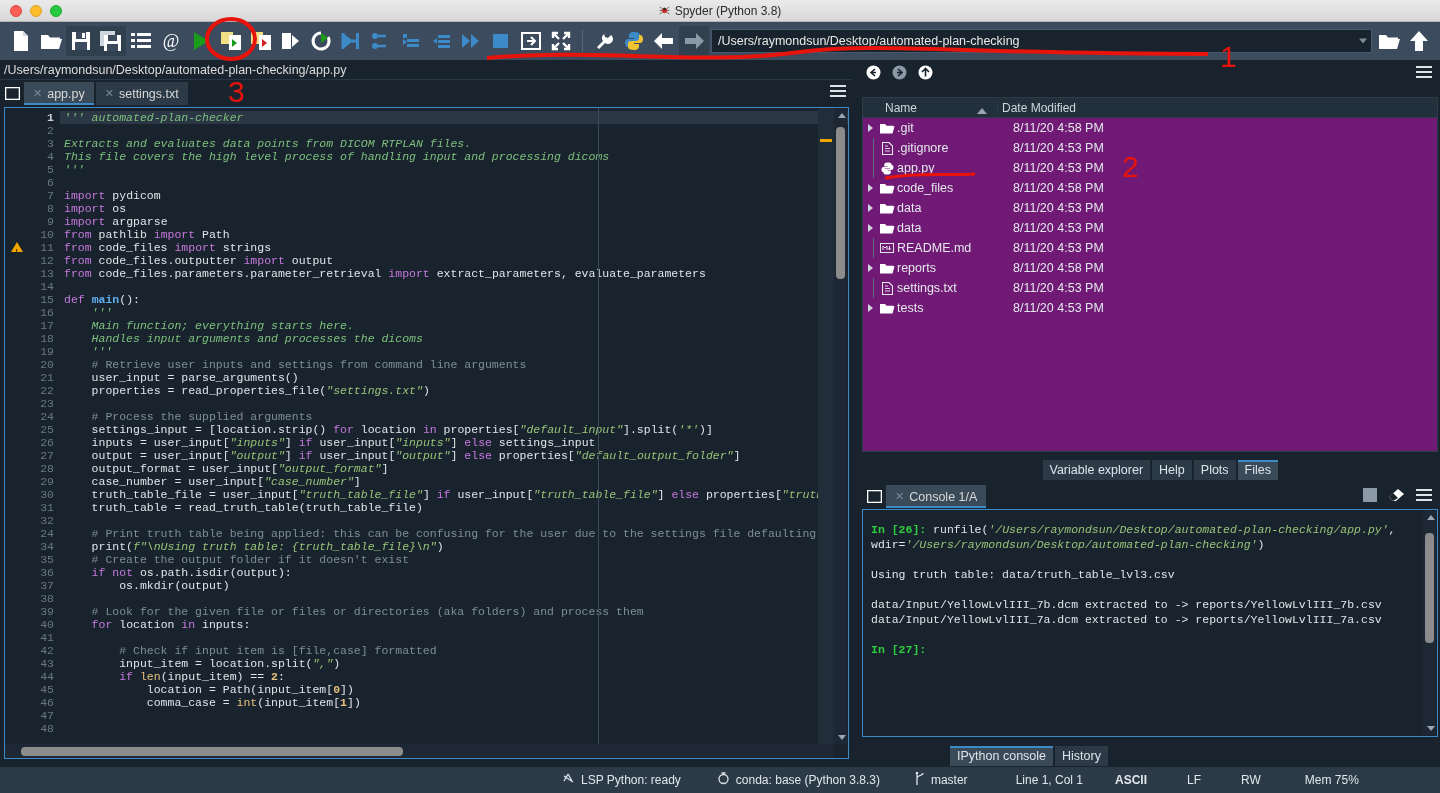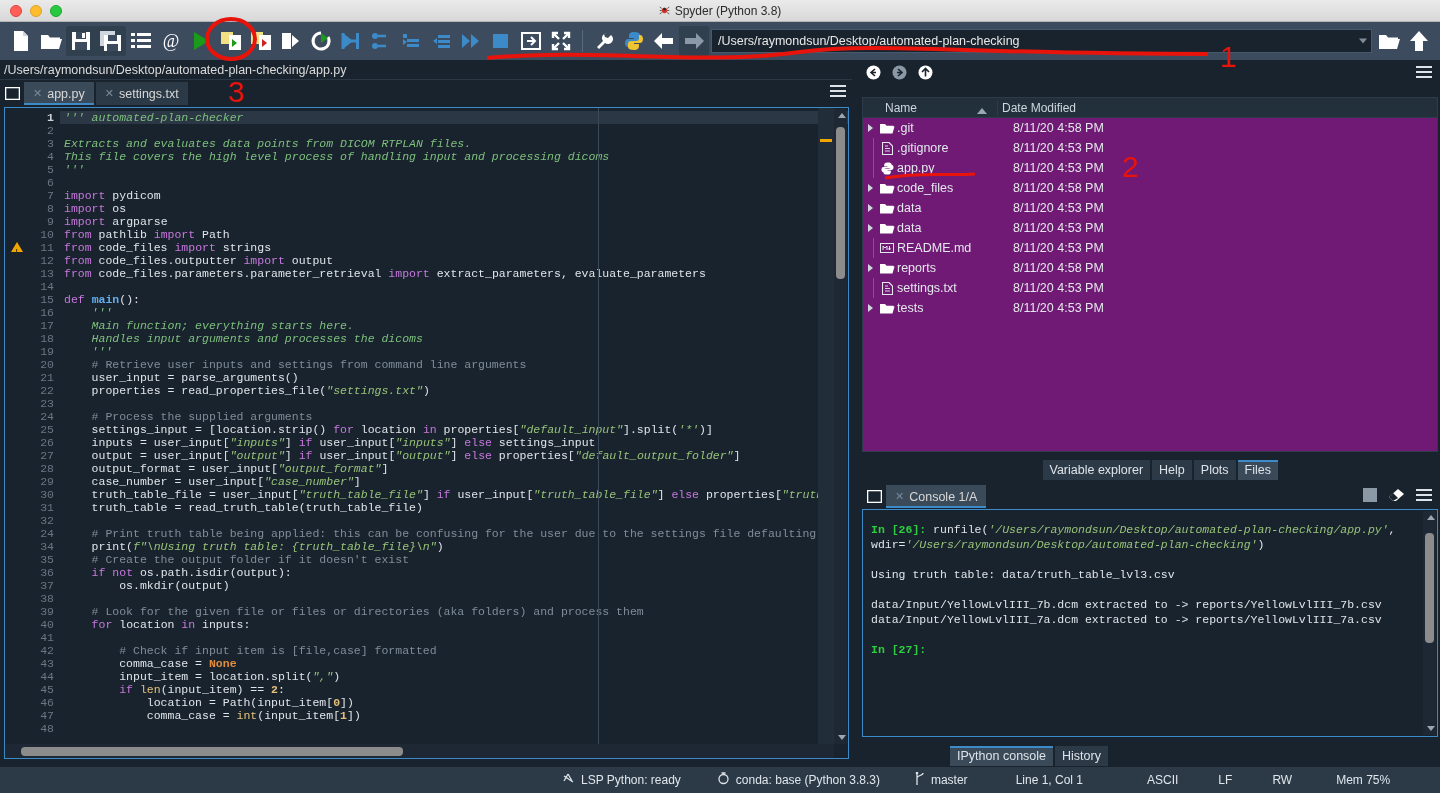--- a/index.html
+++ b/index.html
@@ -592,21 +592,20 @@
         <div class="code-line"><span class="t-com">    # Print truth table being applied: this can be confusing for the user due to the settings file defaulting t</span></div>
         <div class="code-line"><span class="t-txt">    print(</span><span class="t-str">f"\nUsing truth table: {truth_table_file}\n"</span><span class="t-txt">)</span></div>
         <div class="code-line"><span class="t-com">    # Create the output folder if it doesn't exist</span></div>
         <div class="code-line"><span class="t-txt">    </span><span class="t-kw">if</span><span class="t-txt"> </span><span class="t-kw">not</span><span class="t-txt"> os.path.isdir(output):</span></div>
         <div class="code-line"><span class="t-txt">        os.mkdir(output)</span></div>
         <div class="code-line">&nbsp;</div>
         <div class="code-line"><span class="t-com">    # Look for the given file or files or directories (aka folders) and process them</span></div>
         <div class="code-line"><span class="t-txt">    </span><span class="t-kw">for</span><span class="t-txt"> location </span><span class="t-kw">in</span><span class="t-txt"> inputs:</span></div>
         <div class="code-line">&nbsp;</div>
         <div class="code-line"><span class="t-com">        # Check if input item is [file,case] formatted</span></div>
-        <div class="code-line"><span class="t-txt">        comma_case = </span><span class="t-none">None</span></div>
         <div class="code-line"><span class="t-txt">        input_item = location.split(</span><span class="t-str">","</span><span class="t-txt">)</span></div>
         <div class="code-line"><span class="t-txt">        </span><span class="t-kw">if</span><span class="t-txt"> </span><span class="t-bi">len</span><span class="t-txt">(input_item) == </span><span class="t-num">2</span><span class="t-txt">:</span></div>
         <div class="code-line"><span class="t-txt">            location = Path(input_item[</span><span class="t-num">0</span><span class="t-txt">])</span></div>
         <div class="code-line"><span class="t-txt">            comma_case = </span><span class="t-bi">int</span><span class="t-txt">(input_item[</span><span class="t-num">1</span><span class="t-txt">])</span></div>
       </div>
     <div class="flagcol">
       <div class="flag-warn"></div>
     </div>
     <div class="ed-vscroll">
       <div class="scroll-arrow sa-up"></div>
@@ -880,21 +879,21 @@
         <svg width="11" height="14" viewBox="0 0 11 14">
             <path d="M3 1 v12 M3 6 C3 3 9 4 9 1" stroke="#dde3e9" stroke-width="1.3" fill="none"></path>
             <circle cx="3" cy="1" r="1.3" fill="#dde3e9"></circle>
           </svg>
       </span>
       <span>master</span>
     </div>
     <div class="st-item" style="margin-left:48px;">
       <span>Line 1, Col 1</span>
     </div>
-    <div class="st-item" style="margin-left:64px;">
+    <div class="st-item" style="margin-left:32px;font-weight:bold;">
       <span>ASCII</span>
     </div>
     <div class="st-item" style="margin-left:40px;">
       <span>LF</span>
     </div>
     <div class="st-item" style="margin-left:40px;">
       <span>RW</span>
     </div>
     <div class="st-item" style="margin-left:44px;">
       <span>Mem 75%</span>

